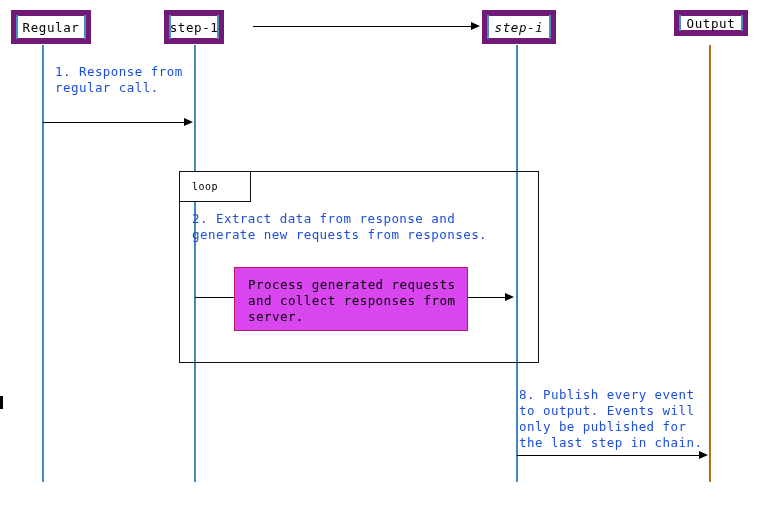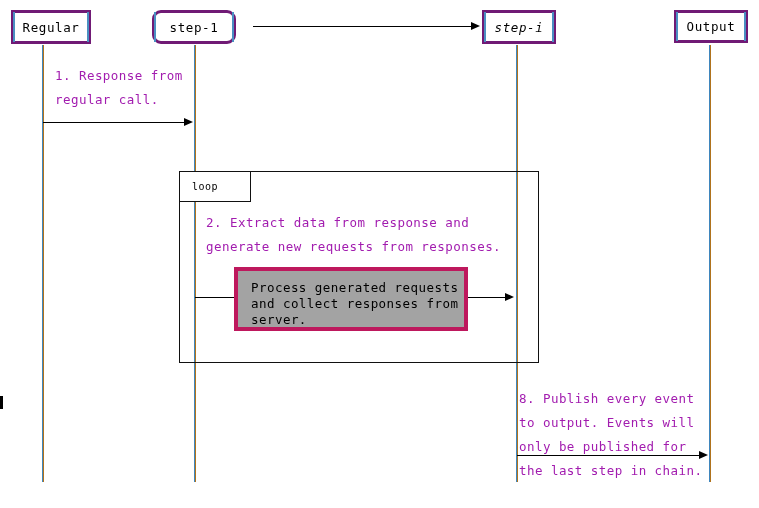--- a/index.html
+++ b/index.html
@@ -15,21 +15,21 @@
     width: 759px;
     height: 508px;
     background: #ffffff;
     overflow: hidden;
   }
 
   
   .participant {
     position: absolute;
     box-sizing: border-box;
-    border: 3px solid #701a75;
+    border: 6px solid #701a75;
     background: #ffffff;
     display: flex;
     align-items: center;
     justify-content: center;
     font-size: 12.5px;
     letter-spacing: 0.6px;
     color: #000000;
     white-space: nowrap;
   }
   
@@ -73,23 +73,23 @@
     height: 0;
     border-top: 4.5px solid transparent;
     border-bottom: 4.5px solid transparent;
     border-left: 9px solid #000000;
   }
 
   
   .note-text {
     position: absolute;
     font-size: 12.5px;
-    line-height: 24px;
+    line-height: 16px;
     letter-spacing: 0.45px;
-    color: #a21caf;
+    color: #1d4ed8;
     white-space: pre;
   }
 
   
   .fragment {
     position: absolute;
     box-sizing: border-box;
     border: 1px solid #111111;
     background: transparent;
   }
@@ -104,22 +104,22 @@
     letter-spacing: 0.5px;
     color: #000000;
     padding-left: 12px;
     white-space: nowrap;
   }
 
   
   .note-box {
     position: absolute;
     box-sizing: border-box;
-    border: 4px solid #be185d;
-    background: #a3a3a3;
+    border: 1px solid #be185d;
+    background: #d946ef;
     font-size: 12.5px;
     line-height: 16px;
     letter-spacing: 0.45px;
     color: #000000;
     white-space: pre;
     padding: 9px 0 0 13px;
   }
 
   
   .edge-mark {
@@ -131,29 +131,29 @@
 <body>
 
 <div id="canvas">
 
   <div class="edge-mark" style="left:0px; top:396px; width:3px; height:13px;"></div>
 
   <div class="participant" style="left:11px; top:10px; width:80px; height:34px;">
     <span class="plabel">Regular</span>
   </div>
 
-  <div class="participant" style="left:152px; top:10px; width:84px; height:34px;border-radius:9px;">
+  <div class="participant" style="left:164px; top:10px; width:60px; height:34px;">
     <span class="plabel">step-1</span>
   </div>
 
   <div class="participant" style="left:482px; top:10px; width:74px; height:34px;font-style:italic;">
     <span class="plabel">step-i</span>
   </div>
 
-  <div class="participant" style="left:674px; top:10px; width:74px; height:33px;">
+  <div class="participant" style="left:674px; top:10px; width:74px; height:26px;">
     <span class="plabel">Output</span>
   </div>
 
   <div class="lifeline" style="left:42px; top:45px; height:437px;"></div>
   <div class="lifeline" style="left:194px; top:45px; height:437px;"></div>
   <div class="lifeline" style="left:516px; top:45px; height:437px;"></div>
   <div class="lifeline" style="left:709px; top:45px; height:437px;"></div>
 
   <div class="msg-line" style="left:253px; top:26px; width:220px;"></div>
   <div class="arrowhead" style="left:471px; top:22px;"></div>
@@ -161,21 +161,21 @@
   <div class="note-text" style="left:55px; top:64px;">1. Response from
 regular call.</div>
   <div class="msg-line" style="left:43px; top:122px; width:143px;"></div>
   <div class="arrowhead" style="left:184px; top:118px;"></div>
 
   <div class="fragment" style="left:179px; top:171px; width:360px; height:192px;"></div>
   <div class="fragment-tab" style="left:179px; top:171px; width:72px; height:31px;">
     <span>loop</span>
   </div>
 
-  <div class="note-text" style="left:206px; top:211px;">2. Extract data from response and
+  <div class="note-text" style="left:192px; top:211px;">2. Extract data from response and
 generate new requests from responses.</div>
 
   <div class="msg-line" style="left:195px; top:297px; width:40px;"></div>
   <div class="note-box" style="left:234px; top:267px; width:234px; height:64px;">Process generated requests
 and collect responses from
 server.</div>
   <div class="msg-line" style="left:468px; top:297px; width:40px;"></div>
   <div class="arrowhead" style="left:505px; top:293px;"></div>
 
   <div class="note-text" style="left:519px; top:387px;">8. Publish every event

